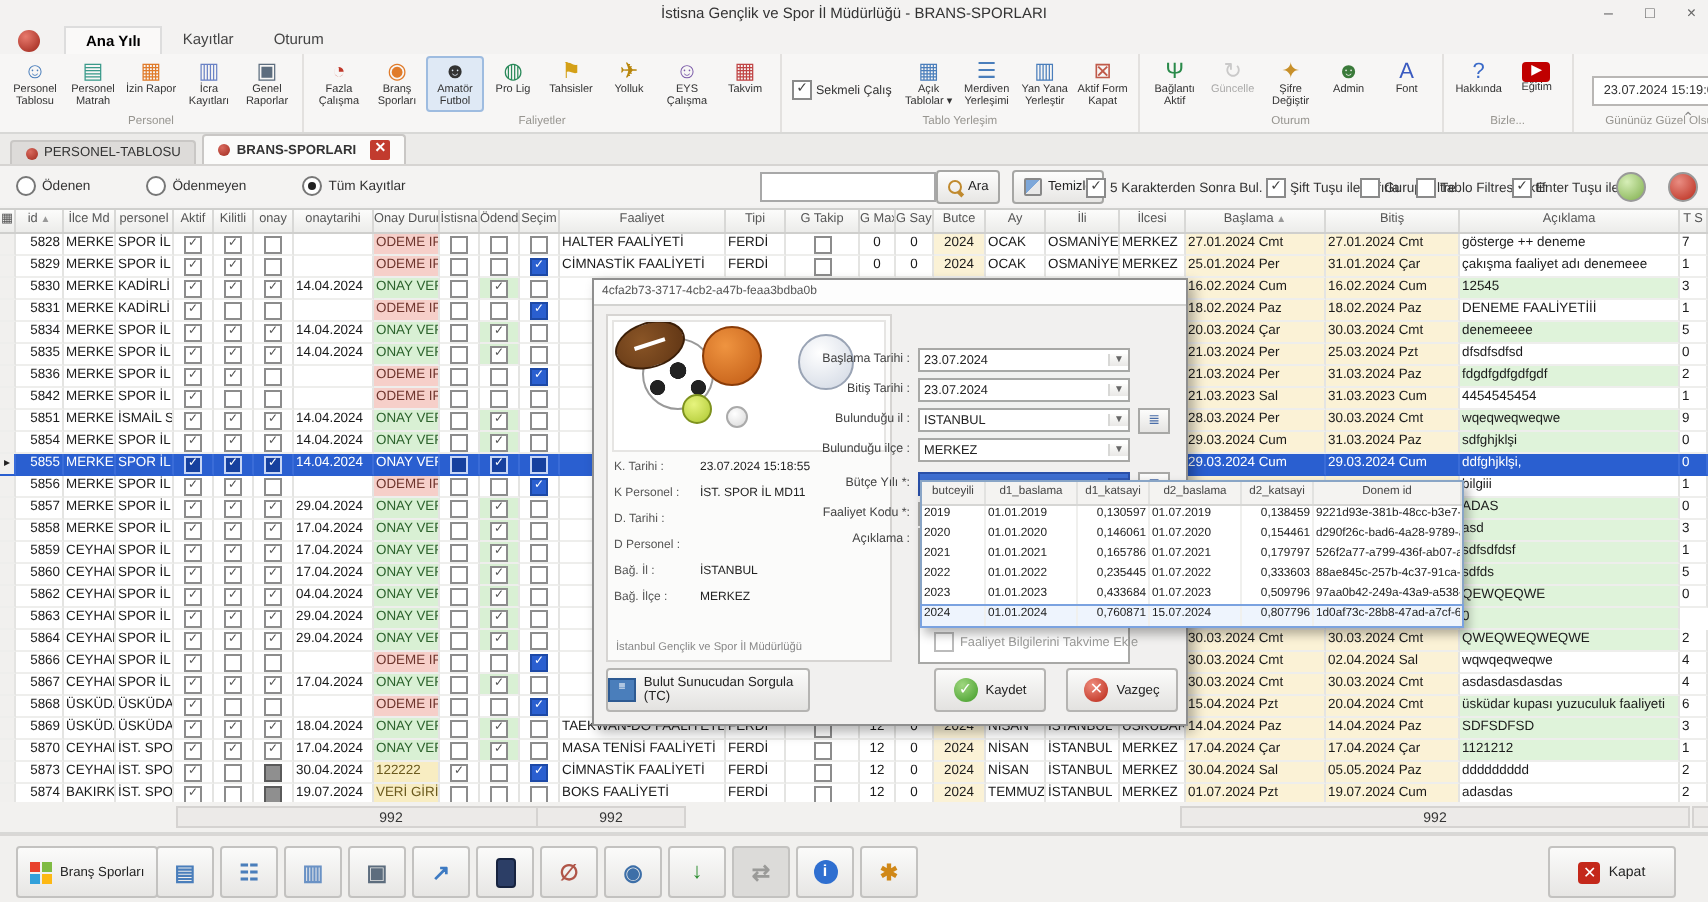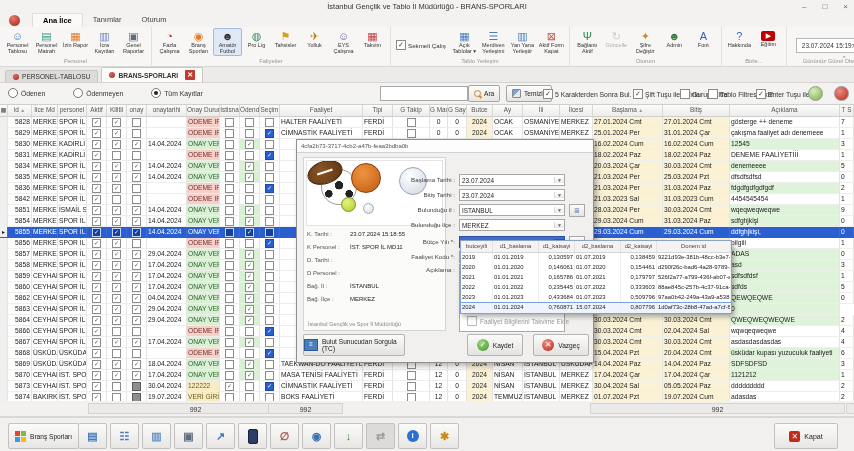--- a/index.html
+++ b/index.html
@@ -128,33 +128,33 @@
   .ddc{font-size:5.9px;color:#222;line-height:9.5px;border-right:1px solid #f0f0ee;overflow:hidden;white-space:nowrap;box-sizing:border-box;padding:0 1px;flex:0 0 auto}
   .ddc.ar{text-align:right}
   .infoc{width:12px;height:12px;border-radius:50%;background:#2f6fd0;color:#fff;font-size:8px;line-height:12px;text-align:center;font-weight:bold}
   .phoneic{width:8px;height:13px;background:#2c3e66;border:1px solid #17233f;border-radius:2px}
 </style>
 </head>
 <body>
 
 <div id="root">
   <div class="titlebar">
-    <span>İstanbul Gençlik  ve Tablo İl Müdürlüğü - BRANS-SPORLARI</span>
+    <span>İstisna Gençlik  ve Spor İl Müdürlüğü - BRANS-SPORLARI</span>
     <div class="win-controls">
       <span>–</span>
       <span>□</span>
       <span>×</span>
     </div>
   </div>
 
   <div class="ribbontabs">
     <div class="appbtn"></div>
     <div id="rtabs" style="display:flex">
-        <div class="rtab active">Ana İlce</div>
-        <div class="rtab">Tanımlar</div>
+        <div class="rtab active">Ana Yılı</div>
+        <div class="rtab">Kayıtlar</div>
         <div class="rtab">Oturum</div>
       </div>
   </div>
 
   <div class="ribbon" id="ribbon">
       <div class="rgroup">
         <div class="rgroup-btns">
           <div class="rbtn">
             <span class="ric" style="color: rgb(74, 126, 187);">☺</span>
             <span class="rlb">Personel Tablosu</span>

